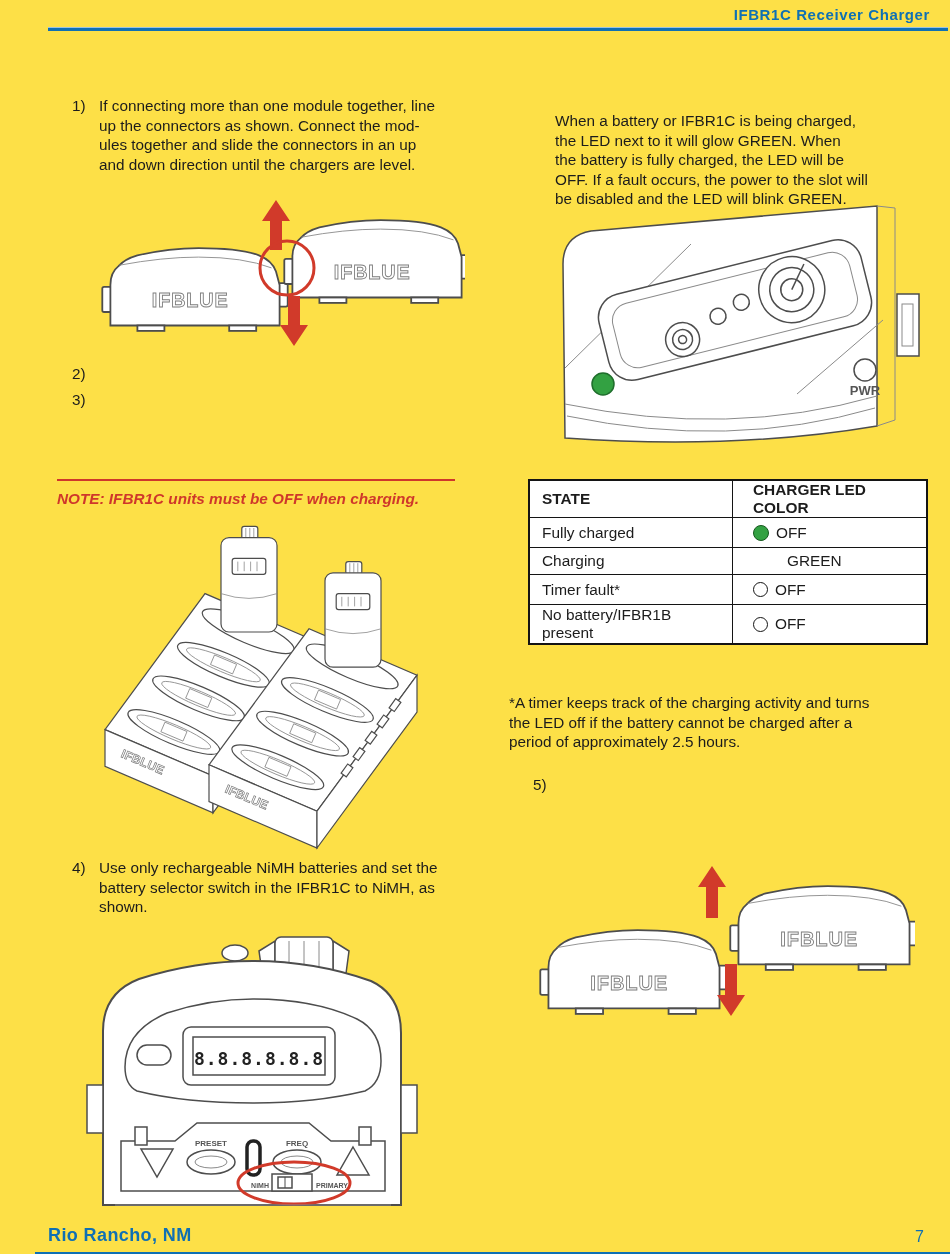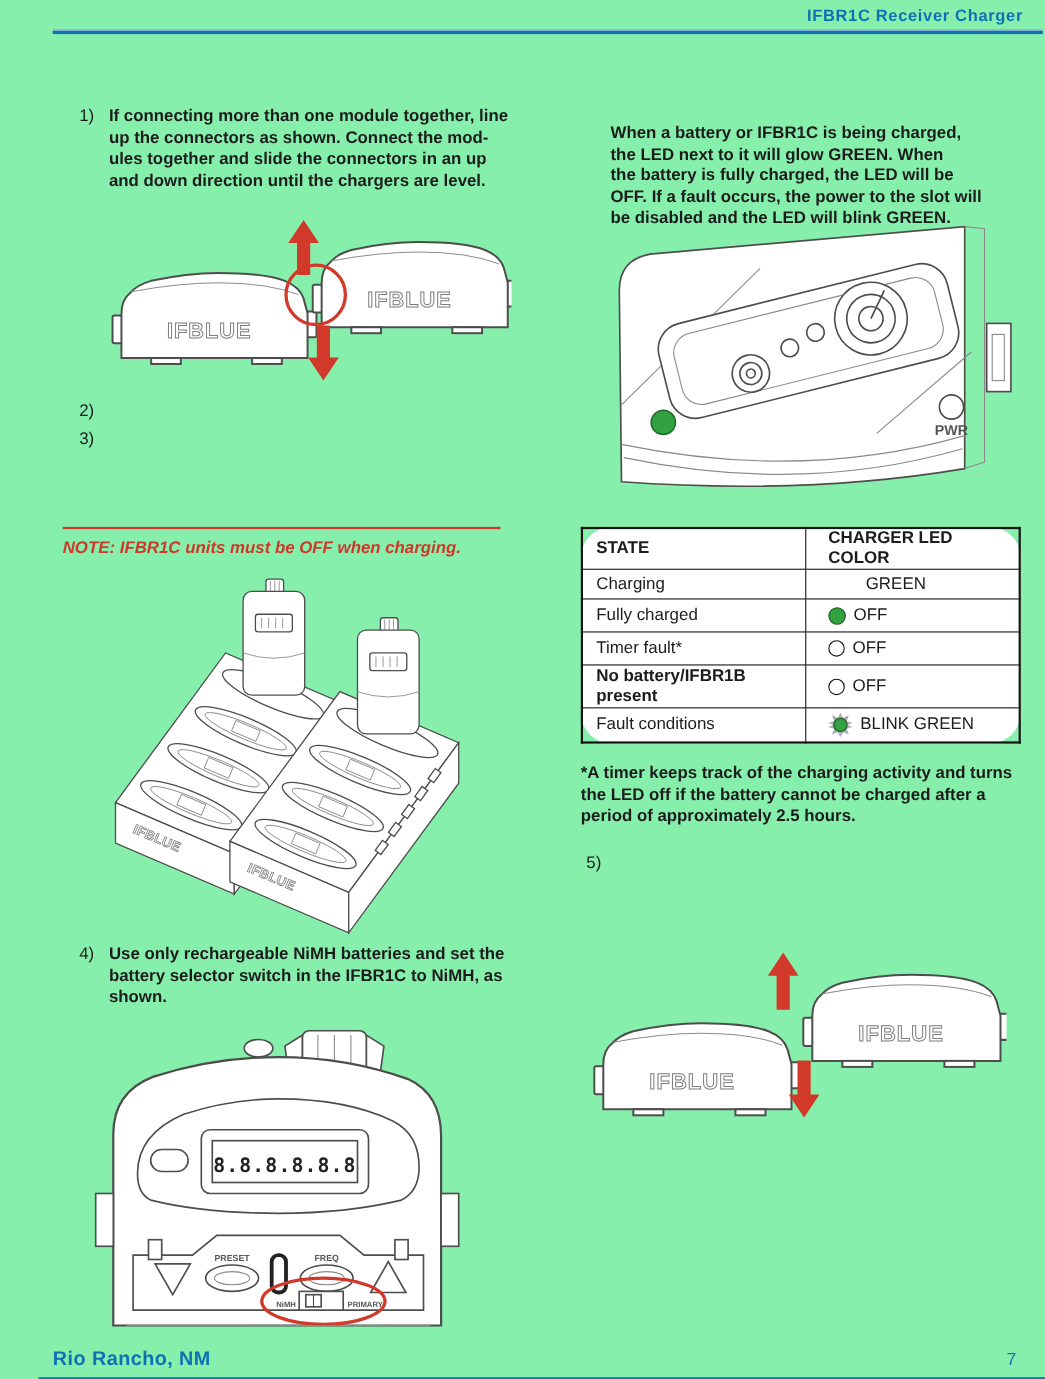--- a/index.html
+++ b/index.html
@@ -1,35 +1,35 @@
 <!DOCTYPE html>
 <html><head>
 <meta charset="utf-8">
 <style>
   html,body{margin:0;padding:0;background:#ffffff;}
-  .page{position:relative;width:950px;height:1254px;background:#86efac;overflow:hidden;
+  .page{position:relative;width:950px;height:1254px;background:#fde047;overflow:hidden;
         font-family:"Liberation Sans",sans-serif;color:#1c1c1c;}
   .abs{position:absolute;}
-  .pre{white-space:pre-line;font-weight:bold;}
+  .pre{white-space:pre-line;}
   .body-text{font-size:15.3px;line-height:19.6px;}
 
   .header-title{top:6px;right:20px;font-size:15px;font-weight:bold;color:#0f70b4;
                 letter-spacing:0.6px;}
   .header-rule{top:27px;left:48px;right:2px;height:2.5px;background:#0f70b4;
                border-top:1px solid #9cc3e0;}
   .page-title{top:50px;left:47px;font-size:37px;font-weight:bold;color:#0f70b4;
               letter-spacing:-1px;margin:0;}
 
   .step{display:flex;align-items:flex-start;}
   .step .num{width:27px;flex:none;}
   .note-rule{height:2px;background:#cf372b;}
   .note-text{font-size:15.3px;font-weight:bold;font-style:italic;color:#cf372b;}
 
   
-  .ctable{border-collapse:collapse;background:#fff;border-radius:28px;}
+  .ctable{border-collapse:collapse;background:#fff;}
   .ctable th,.ctable td{border:1.6px solid #141414;font-size:15.4px;text-align:left;
                         padding:0 6px 0 12px;vertical-align:middle;}
   .ctable{border:2.4px solid #141414;}
   .ctable th{font-weight:bold;}
   .col-state{width:184px;}
   .led-cell{padding-left:20px !important;}
   .led-flex{display:flex;align-items:center;gap:7px;}
   .dot-on{width:14px;height:14px;border-radius:50%;background:#33a142;
           border:1.6px solid #17591f;flex:none;}
   .dot-off{width:13px;height:13px;border-radius:50%;background:#fff;
@@ -132,64 +132,52 @@
   <div class="abs note-rule" style="left:57px;top:479px;width:398px"></div>
   <div class="abs note-text" style="left:57px;top:490px;width:410px">NOTE: IFBR1C units must be OFF when charging.</div>
 
   <table class="abs ctable" style="left:528px;top:479px;width:400px">
     <tbody>
         <tr>
       <th class="col-state" style="height:28px">STATE</th>
       <th class="led-cell">CHARGER LED COLOR</th>
     </tr>
     <tr>
-      <td style="height:26px">Charging</td>
-      <td class="led-cell">
-            <div class="led-flex green-indent">
-              <span>GREEN</span>
-            </div>
-          </td>
-    </tr>
-    <tr>
       <td style="height:29px">Fully charged</td>
       <td class="led-cell">
             <div class="led-flex">
               <span class="dot-on"></span>
               <span>OFF</span>
+            </div>
+          </td>
+    </tr>
+    <tr>
+      <td style="height:26px">Charging</td>
+      <td class="led-cell">
+            <div class="led-flex green-indent">
+              <span>GREEN</span>
             </div>
           </td>
     </tr>
     <tr>
       <td style="height:29px">Timer fault*</td>
       <td class="led-cell">
             <div class="led-flex">
               <span class="dot-off"></span>
               <span>OFF</span>
             </div>
           </td>
     </tr>
     <tr>
       <td style="height:38px;line-height:18px" class="pre">No battery/IFBR1B
 present</td>
       <td class="led-cell">
             <div class="led-flex">
               <span class="dot-off"></span>
               <span>OFF</span>
-            </div>
-          </td>
-    </tr>
-    <tr>
-      <td style="height:30px">Fault conditions</td>
-      <td class="led-cell">
-            <div class="led-flex">
-        <svg width="22" height="22" viewBox="0 0 22 22">
-          <polygon fill="#a9afb2" points="11,0 13.4,4.4 18.8,2.2 16.6,7.6 22,9 17.6,11 22,13 16.6,14.4 18.8,19.8 13.4,17.6 11,22 8.6,17.6 3.2,19.8 5.4,14.4 0,13 4.4,11 0,9 5.4,7.6 3.2,2.2 8.6,4.4"></polygon>
-          <circle cx="11" cy="11" r="6" fill="#33a142" stroke="#17591f" stroke-width="1"></circle>
-        </svg>
-        <span>BLINK GREEN</span>
             </div>
           </td>
     </tr>
   </tbody>
     </table>
 
   <svg class="abs" style="left:85px;top:520px" width="395" height="330" viewBox="0 0 395 330">
     <defs>
       <symbol id="sym-charger" viewBox="0 0 300 330" overflow="visible">
         <polygon class="ln15" points="15,210 140,40 275,98 150,268"></polygon>
@@ -238,21 +226,21 @@
           </g>
         <text transform="translate(34,244) rotate(23)" class="logo-text-sm">IFBLUE</text>
       </symbol>
     </defs>
     <g transform="scale(0.8)">
       <use href="#sym-charger" x="10" y="52" width="300" height="330"></use>
       <use href="#sym-charger" x="140" y="96" width="300" height="330"></use>
     </g>
   </svg>
 
-  <div class="abs body-text pre" style="left:528px;top:693px;width:420px">*A timer keeps track of the charging activity and turns
+  <div class="abs body-text pre" style="left:509px;top:693px;width:420px">*A timer keeps track of the charging activity and turns
 the LED off if the battery cannot be charged after a
 period of approximately 2.5 hours.</div>
 
   <div class="abs step body-text" style="left:533px;top:775px;width:400px">
     <span class="num">5)</span>
   </div>
 
   <div class="abs step body-text" style="left:72px;top:858px;width:410px">
     <span class="num">4)</span>
     <span class="pre">Use only rechargeable NiMH batteries and set the

